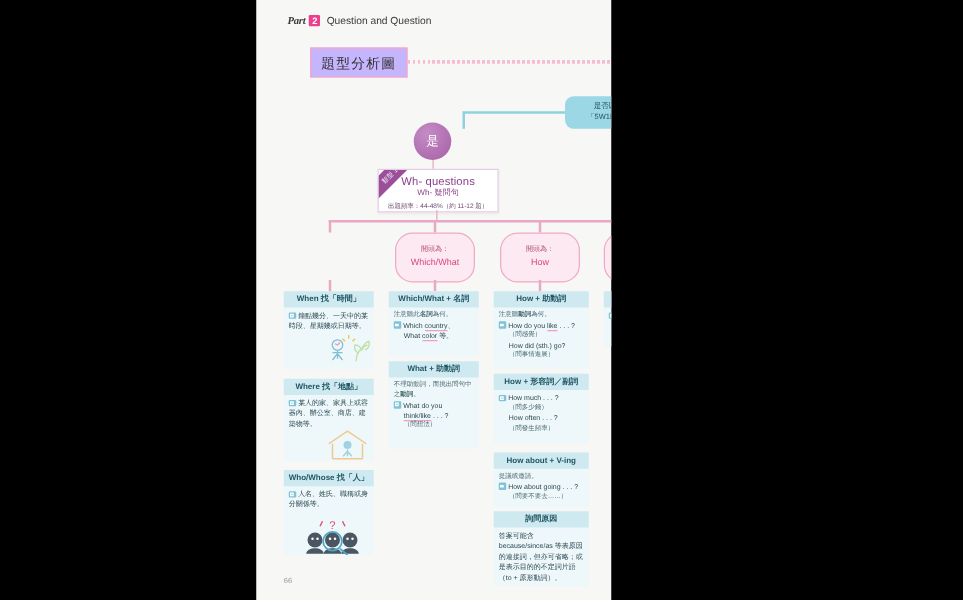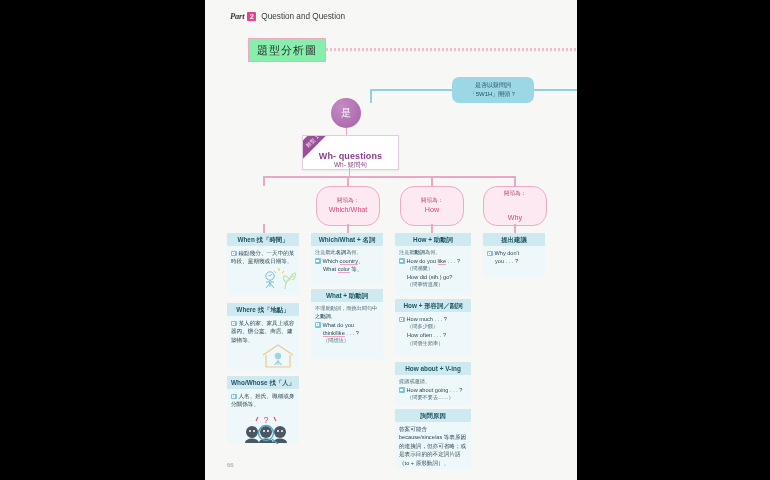--- a/index.html
+++ b/index.html
@@ -1,27 +1,27 @@
 <!DOCTYPE html>
 <html><head>
 <meta charset="utf-8">
 <style>
   html,body{margin:0;padding:0;background:#000;}
   body{width:770px;height:480px;overflow:hidden;font-family:"Liberation Sans","DejaVu Sans",sans-serif;}
   #stage{position:relative;width:770px;height:480px;background:#000;}
-  #page{position:absolute;left:205px;top:0;width:372px;height:480px;background:#f7f7f5;overflow:hidden;}
+  #page{position:absolute;left:205px;top:0;width:284px;height:480px;background:#f7f7f5;overflow:hidden;}
 
   
   .hdr{position:absolute;left:25px;top:11px;display:flex;align-items:center;gap:3px;}
   .hdr .part{font-family:"Liberation Serif",serif;font-style:italic;font-weight:bold;font-size:8.5px;color:#3a3a3a;letter-spacing:-.2px;}
   .hdr .num{background:#ec3f8e;color:#fff;font-size:7.5px;font-weight:bold;width:9px;height:9px;line-height:9px;text-align:center;border-radius:1px;}
   .hdr .ttl{font-size:8.2px;color:#3a3a3a;margin-left:2px;}
 
   
-  .titlebox{position:absolute;left:43px;top:38px;width:76px;height:22px;border:1px solid #f3a7c4;background:#86efac;
+  .titlebox{position:absolute;left:43px;top:38px;width:76px;height:22px;border:1px solid #f3a7c4;background:#c4b5fd;
             display:flex;align-items:center;justify-content:center;font-size:11px;color:#2e2e2e;letter-spacing:1px;}
 
   
   .dotrail{position:absolute;top:48px;height:3px;
     background:repeating-linear-gradient(90deg,#f7bcd4 0 2px,transparent 2px 4px);}
   .rail-a{left:121px;width:335px;}
 
   
   .ln{position:absolute;background:#8fd2de;}
   .lnp{position:absolute;background:#e9a8c6;}
@@ -32,21 +32,21 @@
          font-size:6px;color:#23515c;line-height:1.25;}
 
   
   .yes{position:absolute;left:126px;top:98px;width:30px;height:30px;border-radius:50%;
        background:radial-gradient(circle at 35% 30%,#c48cc4,#a65fa6);
        display:flex;align-items:center;justify-content:center;color:#fff;font-size:10px;}
 
   
   .whbox{position:absolute;left:97px;top:135px;width:95px;height:33px;background:#fff;border:1px solid #e3cbe3;
          box-shadow:0 1px 2px rgba(0,0,0,.06);overflow:hidden;}
-  .whbox .l1{text-align:center;margin-top:15px;font-size:9px;font-weight:bold;color:#8a3f8a;letter-spacing:.1px;}
+  .whbox .l1{text-align:center;margin-top:4px;font-size:9px;font-weight:normal;color:#8a3f8a;letter-spacing:.1px;}
   .whbox .l2{text-align:center;font-size:6.5px;color:#8a3f8a;margin-top:0px;}
   .whbox .l3{text-align:center;font-size:5.2px;color:#6b4a6b;margin-top:2px;}
   .ribbon{position:absolute;left:-13px;top:-2px;width:44px;height:13px;background:#9b4f9b;
           transform:rotate(-45deg);transform-origin:center;
           display:flex;align-items:center;justify-content:center;color:#fff;font-size:5px;letter-spacing:.3px;}
 
   
   .cat{position:absolute;width:62px;height:38px;border-radius:14px;border:1px solid #f0a9c6;background:#fde9f1;
        display:flex;flex-direction:column;align-items:center;justify-content:center;}
   .cat .k{font-size:5.6px;color:#b04a72;line-height:1.3;}

